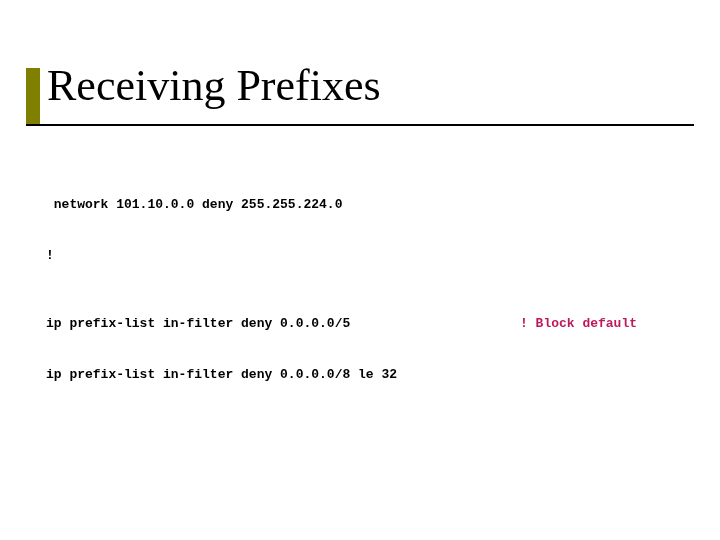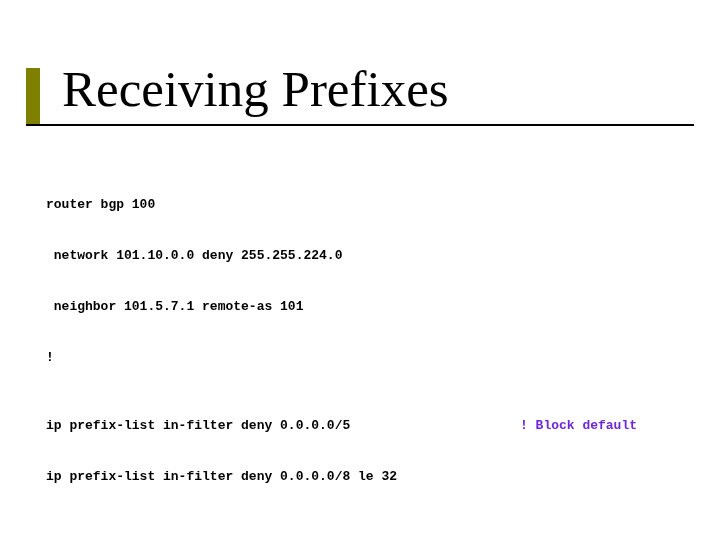--- a/index.html
+++ b/index.html
@@ -21,23 +21,23 @@
   .accent-bar {
     position: absolute;
     left: 26px;
     top: 68px;
     width: 14px;
     height: 56px;
     background: #808000; 
   }
   .title {
     position: absolute;
-    left: 62px;
+    left: 47px;
     top: 64px;
-    font-size: 51px;
+    font-size: 44px;
     line-height: 1.0;
     font-weight: 400;
     letter-spacing: 0px;
   }
   .rule {
     position: absolute;
     left: 26px;
     right: 26px;
     top: 124px;
     height: 0;
@@ -57,36 +57,34 @@
     display: block;
     height: 17px;
   }
   .code .left {
     display: inline-block;
     width: 474px; 
     vertical-align: top;
   }
   .code .cmt {
     display: inline-block;
-    color: #6d28d9;
+    color: #be185d;
     vertical-align: top;
   }
 </style>
 </head>
 <body>
 
 <div class="slide">
   <div class="accent-bar"></div>
   <div class="title">Receiving Prefixes</div>
   <div class="rule"></div>
 
   <div class="code">
-    <span class="line"><span class="left">router bgp 100</span></span>
     <span class="line"><span class="left"> network 101.10.0.0 deny 255.255.224.0</span></span>
-    <span class="line"><span class="left"> neighbor 101.5.7.1 remote-as 101</span></span>
     <span class="line"><span class="left">!</span></span>
 
     <span class="line"><span class="left">ip prefix-list in-filter deny 0.0.0.0/5</span><span class="cmt">! Block default</span></span>
     <span class="line"><span class="left">ip prefix-list in-filter deny 0.0.0.0/8 le 32</span><span class="cmt"></span></span>
     
     
     
     
     
     

